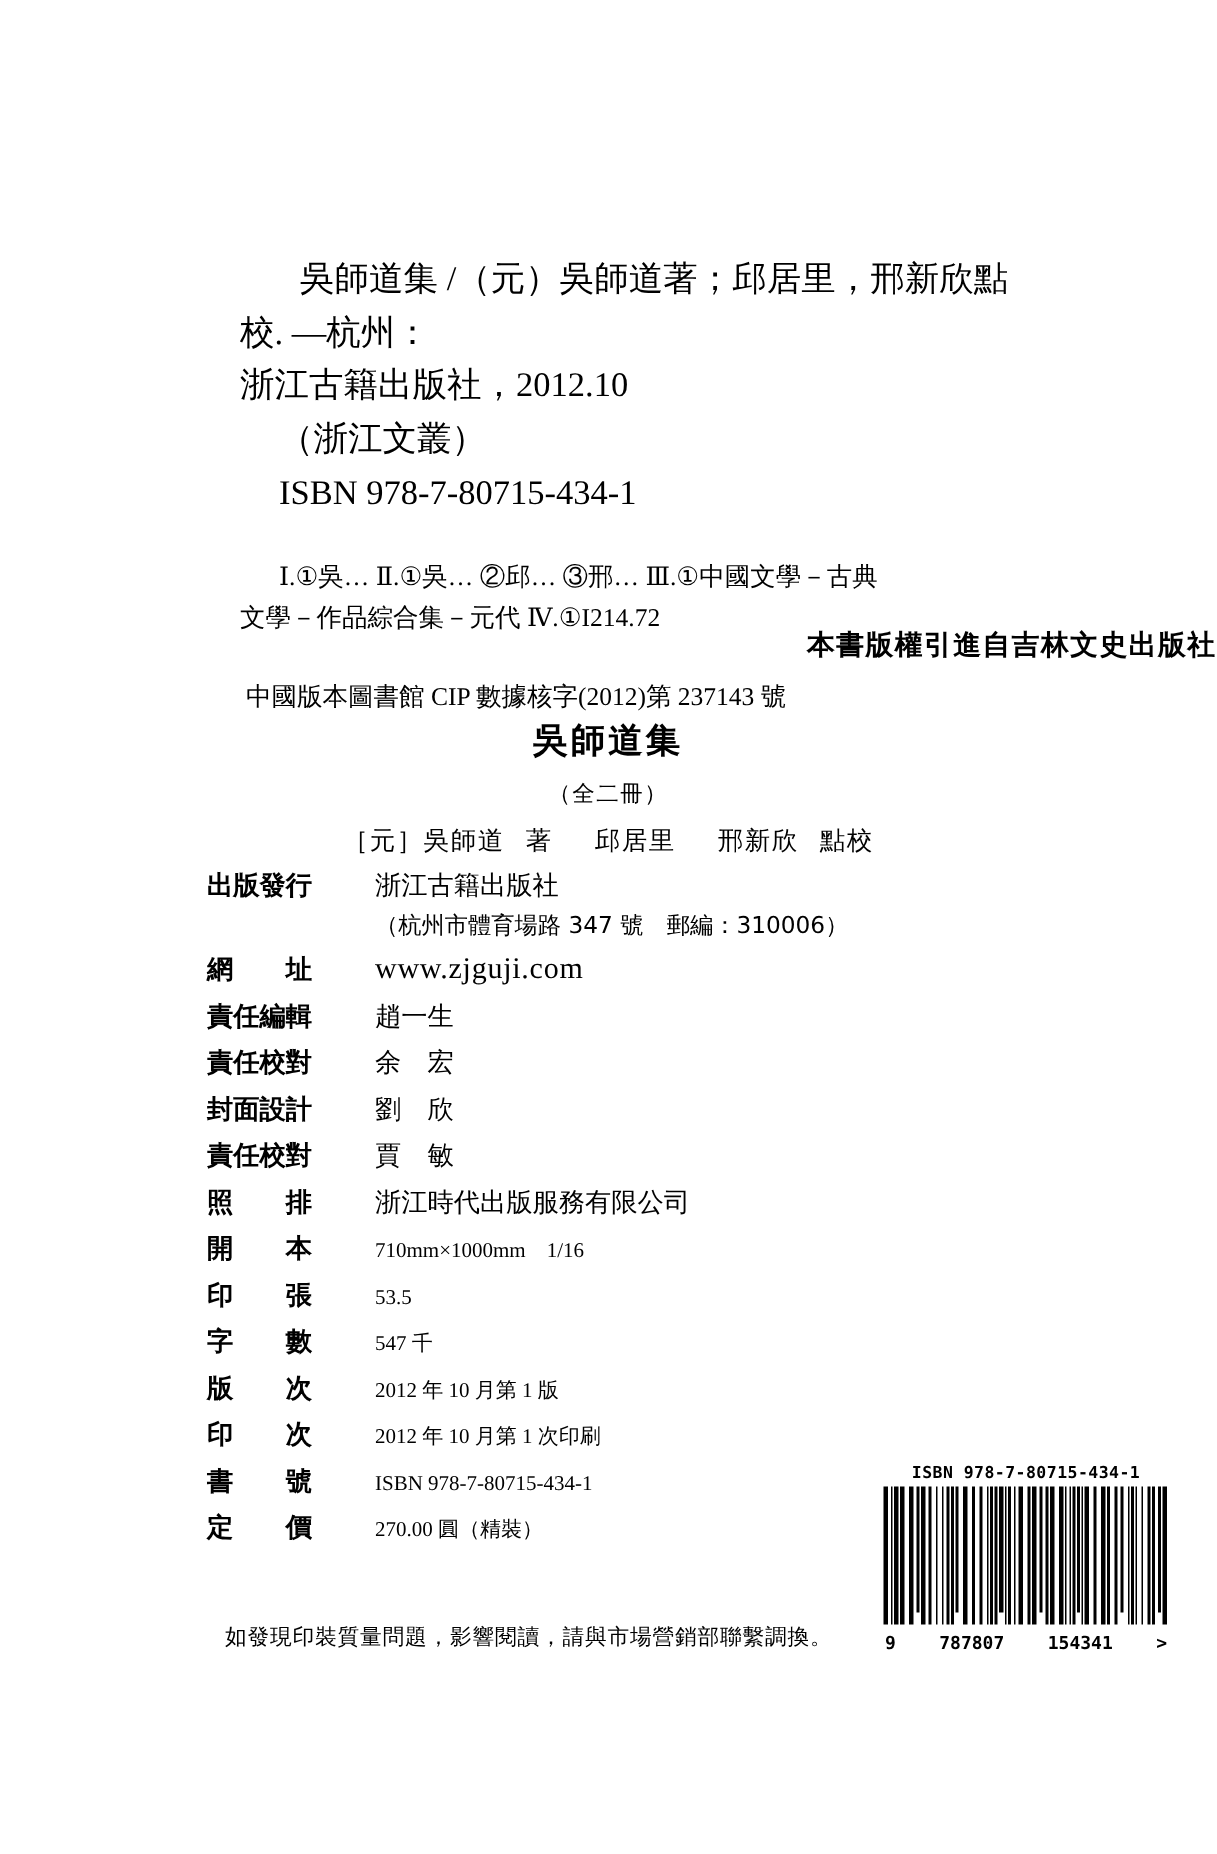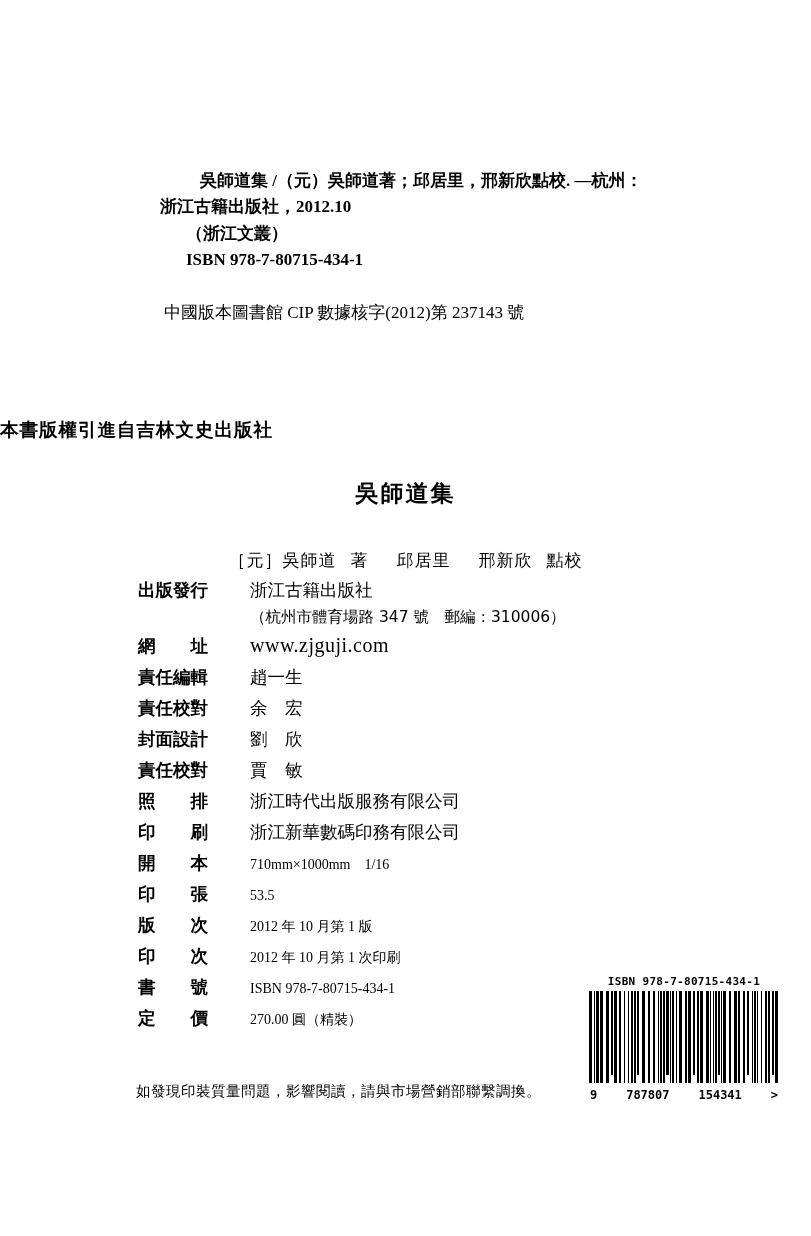--- a/index.html
+++ b/index.html
@@ -29,23 +29,22 @@
     top: 146px;
     width: 520px;
   }
   .cip-title {
     font-weight: bold;
     font-size: 16.5px;
     letter-spacing: 0.5px;
   }
   .cip-body {
     margin-top: 22px;
-    font-size: 17px;
+    font-size: 23px;
     line-height: 1.55;
-    font-weight: bold;
   }
   .cip-line.indent { text-indent: 26px; }
   .cip-line.indent2 { text-indent: 40px; }
 
   .cip-class {
     margin-top: 26px;
     font-size: 17px;
     line-height: 1.55;
   }
 
@@ -54,21 +53,21 @@
     font-size: 17px;
     text-align: left;
     text-indent: 4px;
   }
 
   
   .import-line {
     position: absolute;
     top: 417px;
     left: 0; right: 0;
-    text-align: left;
+    text-align: right;
     font-size: 18.5px;
     font-weight: bold;
     letter-spacing: 1px;
   }
 
   
   .book-title {
     position: absolute;
     top: 478px;
     left: 0; right: 0;
@@ -138,21 +137,21 @@
   }
   .c-value.url {
     font-family: "Liberation Serif", "DejaVu Serif", serif;
     font-size: 20px;
     letter-spacing: 0.5px;
   }
 
   .note {
     position: absolute;
     top: 1082px;
-    left: 136px;
+    left: 150px;
     font-size: 14.5px;
     font-family: "DejaVu Sans", "Liberation Sans", sans-serif;
     letter-spacing: 0.5px;
   }
 
   
   .barcode-box {
     position: absolute;
     left: 589px;
     top: 975px;
@@ -194,26 +193,31 @@
 
 <div class="page">
 
   <div class="cip-block">
     <div class="cip-body">
       <div class="cip-line indent2">吳師道集 /（元）吳師道著；邱居里，邢新欣點校. —杭州：</div>
       <div class="cip-line">浙江古籍出版社，2012.10</div>
       <div class="cip-line indent">（浙江文叢）</div>
       <div class="cip-line indent">ISBN 978-7-80715-434-1</div>
     </div>
+    <div class="cip-class">
+      <div class="cip-line indent">Ⅰ.①吳… Ⅱ.①吳… ②邱… ③邢… Ⅲ.①中國文學－古典</div>
+      <div class="cip-line">文學－作品綜合集－元代 Ⅳ.①I214.72</div>
+    </div>
     <div class="cip-serial">中國版本圖書館 CIP 數據核字(2012)第 237143 號</div>
   </div>
 
   <div class="import-line">本書版權引進自吉林文史出版社</div>
 
   <div class="book-title">吳師道集</div>
+  <div class="book-volumes">（全二冊）</div>
   <div class="byline">
     <span>［元］吳師道</span><span class="sp"></span><span>著</span><span class="sp"></span><span class="sp"></span><span>邱居里</span><span class="sp"></span><span class="sp"></span><span>邢新欣</span><span class="sp"></span><span>點校</span>
   </div>
 
   <div class="colophon">
 
     <div class="c-row">
       <div class="c-label">出版發行</div>
       <div class="c-value">浙江古籍出版社</div>
     </div>
@@ -242,35 +246,35 @@
     <div class="c-row">
       <div class="c-label">責任校對</div>
       <div class="c-value">賈　敏</div>
     </div>
 
     <div class="c-row">
       <div class="c-label">照　　排</div>
       <div class="c-value">浙江時代出版服務有限公司</div>
     </div>
 
-    <div class="c-row">
-      <div class="c-label">印　　刷</div>
-      <div class="c-value">浙江新華數碼印務有限公司</div>
-    </div>
 
     <div class="c-row">
       <div class="c-label">開　　本</div>
       <div class="c-value serif">710mm×1000mm　1/16</div>
     </div>
 
     <div class="c-row">
       <div class="c-label">印　　張</div>
       <div class="c-value serif">53.5</div>
     </div>
 
+    <div class="c-row">
+      <div class="c-label">字　　數</div>
+      <div class="c-value serif">547 千</div>
+    </div>
 
     <div class="c-row">
       <div class="c-label">版　　次</div>
       <div class="c-value serif">2012 年 10 月第 1 版</div>
     </div>
 
     <div class="c-row">
       <div class="c-label">印　　次</div>
       <div class="c-value serif">2012 年 10 月第 1 次印刷</div>
     </div>

